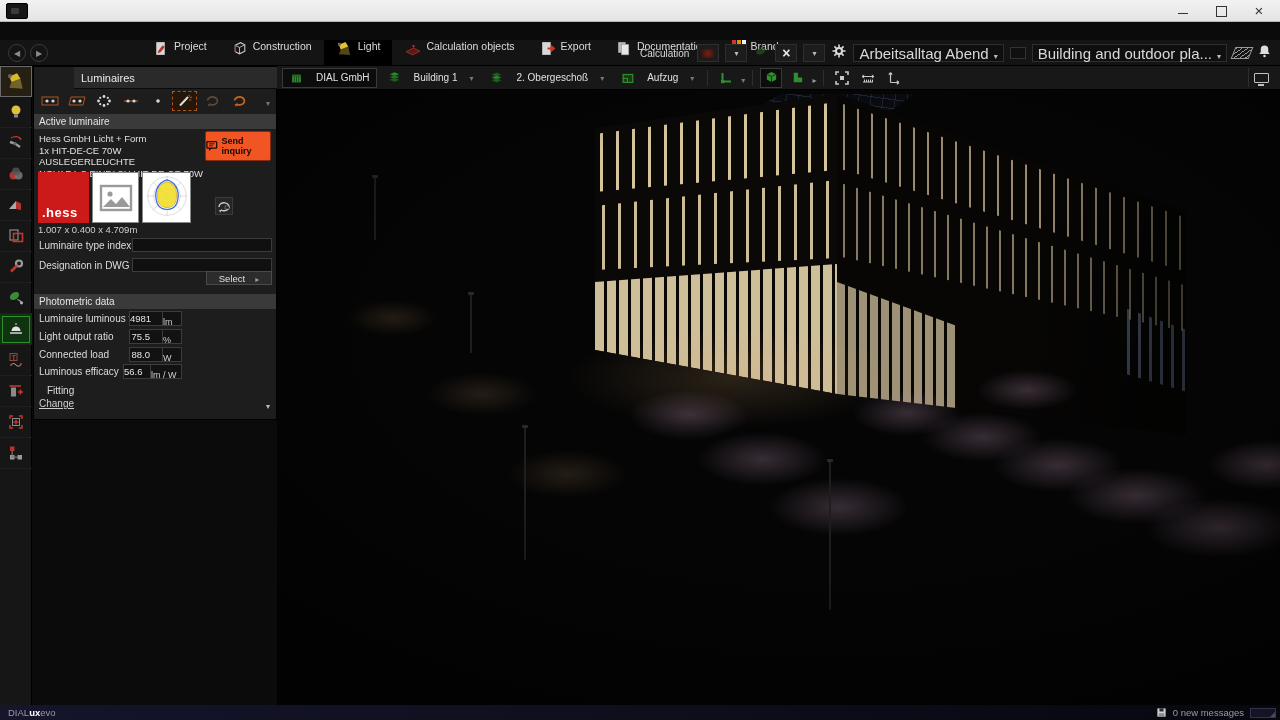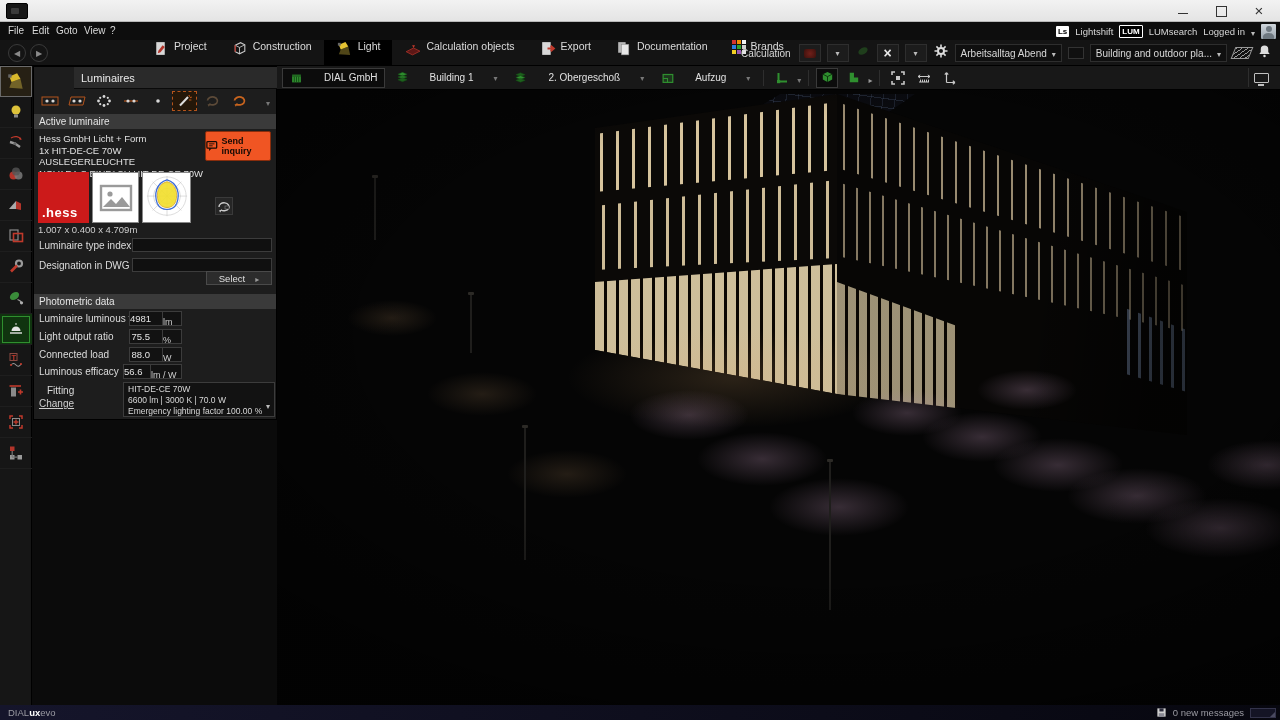--- a/index.html
+++ b/index.html
@@ -48,21 +48,21 @@
   .grid9 span:nth-child(7){background:#f2d024;} .grid9 span:nth-child(8){background:#9b59b6;}
   .grid9 span:nth-child(9){background:#e2e2e2;}
   .rb-right { position:absolute; right:0; top:0; height:26px; display:flex; align-items:center; gap:6px; padding-right:8px; }
   .rb-label { color:#d8d8d8; font-size:10px; margin-right:2px; }
   .sq-btn { width:22px; height:18px; background:#1c1c1c; border:1px solid #2e2e2e; display:flex; align-items:center; justify-content:center; }
   .red-dim { width:12px; height:9px; border-radius:2px; background:radial-gradient(circle,#71201a,#3a100c); }
   .caret::after { content:"\25BE"; color:#bbb; font-size:8px; }
   .caret-dim::after { content:"\25BE"; color:#777; font-size:8px; }
   .xmark { color:#e8e8e8; font-size:14px; font-weight:bold; line-height:1; }
   .selbox { height:18px; background:#0f0f0f; border:1px solid #2e2e2e; display:flex; align-items:center; gap:5px;
-    padding:0 5px; color:#d8d8d8; font-size:10px; white-space:nowrap; }
+    padding:0 5px; color:#d8d8d8; font-size:15px; white-space:nowrap; }
   .prevbox { width:16px; height:12px; border:1px solid #333; background:#101010; }
   .ramp { width:18px; height:12px; transform:skewX(-22deg); border:1px solid #9a9a9a;
     background:repeating-linear-gradient(135deg, #9a9a9a 0 1px, transparent 1px 4px); }
 
   
   .sidebar { position:absolute; left:0; top:66px; width:32px; height:639px; background:#161616; border-right:1px solid #000; }
   .sb-btn { position:relative; width:32px; height:31px; display:flex; align-items:center; justify-content:center; border-bottom:1px solid #1e1e1e; }
   .sb-btn.active { background:#262014; outline:1px solid #6a6a6a; outline-offset:-1px; }
   .sb-btn.greenbg { background:#10340f; outline:1px solid #2f8f2f; outline-offset:-3px; }
 
@@ -101,21 +101,21 @@
     font-size:9px; text-align:left; padding-top:5px; }
   .fit-label { position:absolute; left:13px; top:318px; color:#dcdcdc; font-size:10px; }
   .fit-change { position:absolute; left:5px; top:331px; color:#cfcfcf; font-size:10px; text-decoration:underline;text-align:center; }
   .fit-box { position:absolute; left:89px; top:315px; width:152px; height:35px; background:#121212; border:1px solid #3c3c3c;
     color:#d8d8d8; font-size:8.5px; line-height:11px; padding:1px 14px 0 4px; white-space:nowrap; overflow:hidden; }
   .fit-caret { position:absolute; right:6px; top:328px; }
 
   
   .viewbar { position:absolute; left:277px; top:66px; width:1003px; height:24px; background:#181818; border-bottom:1px solid #000;
     display:flex; align-items:center; gap:4px; padding-left:5px; }
-  .vb-btn { height:20px; display:flex; align-items:center; gap:20px; padding:0 6px; color:#e0e0e0; font-size:10px; white-space:nowrap; }
+  .vb-btn { height:20px; display:flex; align-items:center; gap:12px; padding:0 6px; color:#e0e0e0; font-size:10px; white-space:nowrap; }
   .vb-btn.pressed { background:#0c0c0c; border:1px solid #3a3a3a; }
   .vb-sep { width:1px; height:16px; background:#2e2e2e; margin:0 3px; }
   .vb-ico { width:22px; height:20px; display:flex; align-items:center; justify-content:center; }
   .vb-ico.pressed { background:#0c0c0c; border:1px solid #3a3a3a; }
   .monitor-btn { position:absolute; right:6px; top:2px; width:26px; height:19px; border-left:1px solid #2e2e2e;
     display:flex; align-items:center; justify-content:center; }
   .mon { width:15px; height:10px; border:1.5px solid #c0c0c0; border-radius:1px; position:relative; }
   .mon::after { content:""; position:absolute; left:3px; bottom:-4px; width:6px; height:2px; background:#c0c0c0; }
 
   
@@ -180,36 +180,20 @@
 
 <div id="app">
 
   <div class="titlebar">
     <span class="appicon"></span>
     <span class="wbtn wb-min" style="right:80px"></span>
     <span class="wbtn wb-max" style="right:42px"></span>
     <span class="wbtn wb-close" style="right:4px"></span>
   </div>
 
-  <div class="menubar">
-    <span class="menu-item" style="left:2px">File</span>
-    <span class="menu-item" style="left:26px">Edit</span>
-    <span class="menu-item" style="left:50px">Goto</span>
-    <span class="menu-item" style="left:78px">View</span>
-    <span class="menu-item" style="left:104px">?</span>
-    <div class="mb-right">
-      <span class="badge badge-ls">Ls</span>
-      <span class="lbl">Lightshift</span>
-      <span class="badge badge-lum">LUM</span>
-      <span class="lbl">LUMsearch</span>
-      <span class="lbl">Logged in</span>
-      <span class="caret"></span>
-      <span class="avatar"></span>
-    </div>
-  </div>
 
   <div class="ribbon">
     <span class="navbtn" style="left:8px">◀</span>
     <span class="navbtn" style="left:30px">▶</span>
     <div class="tabs">
       <div class="tab">
         <span class="tic">
           <svg width="17" height="17" viewBox="0 0 16 16">
               <rect x="4" y="2" width="8" height="12" fill="#d8d8d8"></rect>
               <path d="M6 10 l4 -5 2 1.5 -4 5 -2.5 1 z" fill="#b3342a"></path>
@@ -547,25 +531,20 @@
     <span class="pr-label" style="top:282px">Connected load</span>
     <span class="pr-val" style="top:280px;left:95px;width:34px">88.0</span>
     <span class="pr-unit" style="top:280px;left:129px;width:19px">W</span>
 
     <span class="pr-label" style="top:299px">Luminous efficacy</span>
     <span class="pr-val" style="top:297px;left:89px;width:28px">56.6</span>
     <span class="pr-unit" style="top:297px;left:117px;width:31px">lm / W</span>
 
     <span class="fit-label">Fitting</span>
     <span class="fit-change">Change</span>
-    <div class="fit-box">
-      <div>HIT-DE-CE 70W</div>
-      <div>6600 lm   |   3000 K   |   70.0 W</div>
-      <div>Emergency lighting factor 100.00 %</div>
-    </div>
     <span class="caret fit-caret"></span>
   </div>
 
   <div class="viewbar">
     <div class="vb-btn pressed">
       <svg width="15" height="14" viewBox="0 0 16 16">
           <rect x="3" y="6" width="10" height="7" fill="#2f8f2f"></rect>
           <rect x="3" y="4" width="10" height="2.2" fill="#206b20"></rect>
           <path d="M5.5 6.5 v6 M8 6.5 v6 M10.5 6.5 v6" stroke="#0c330c" stroke-width="0.8"></path>
         </svg>

